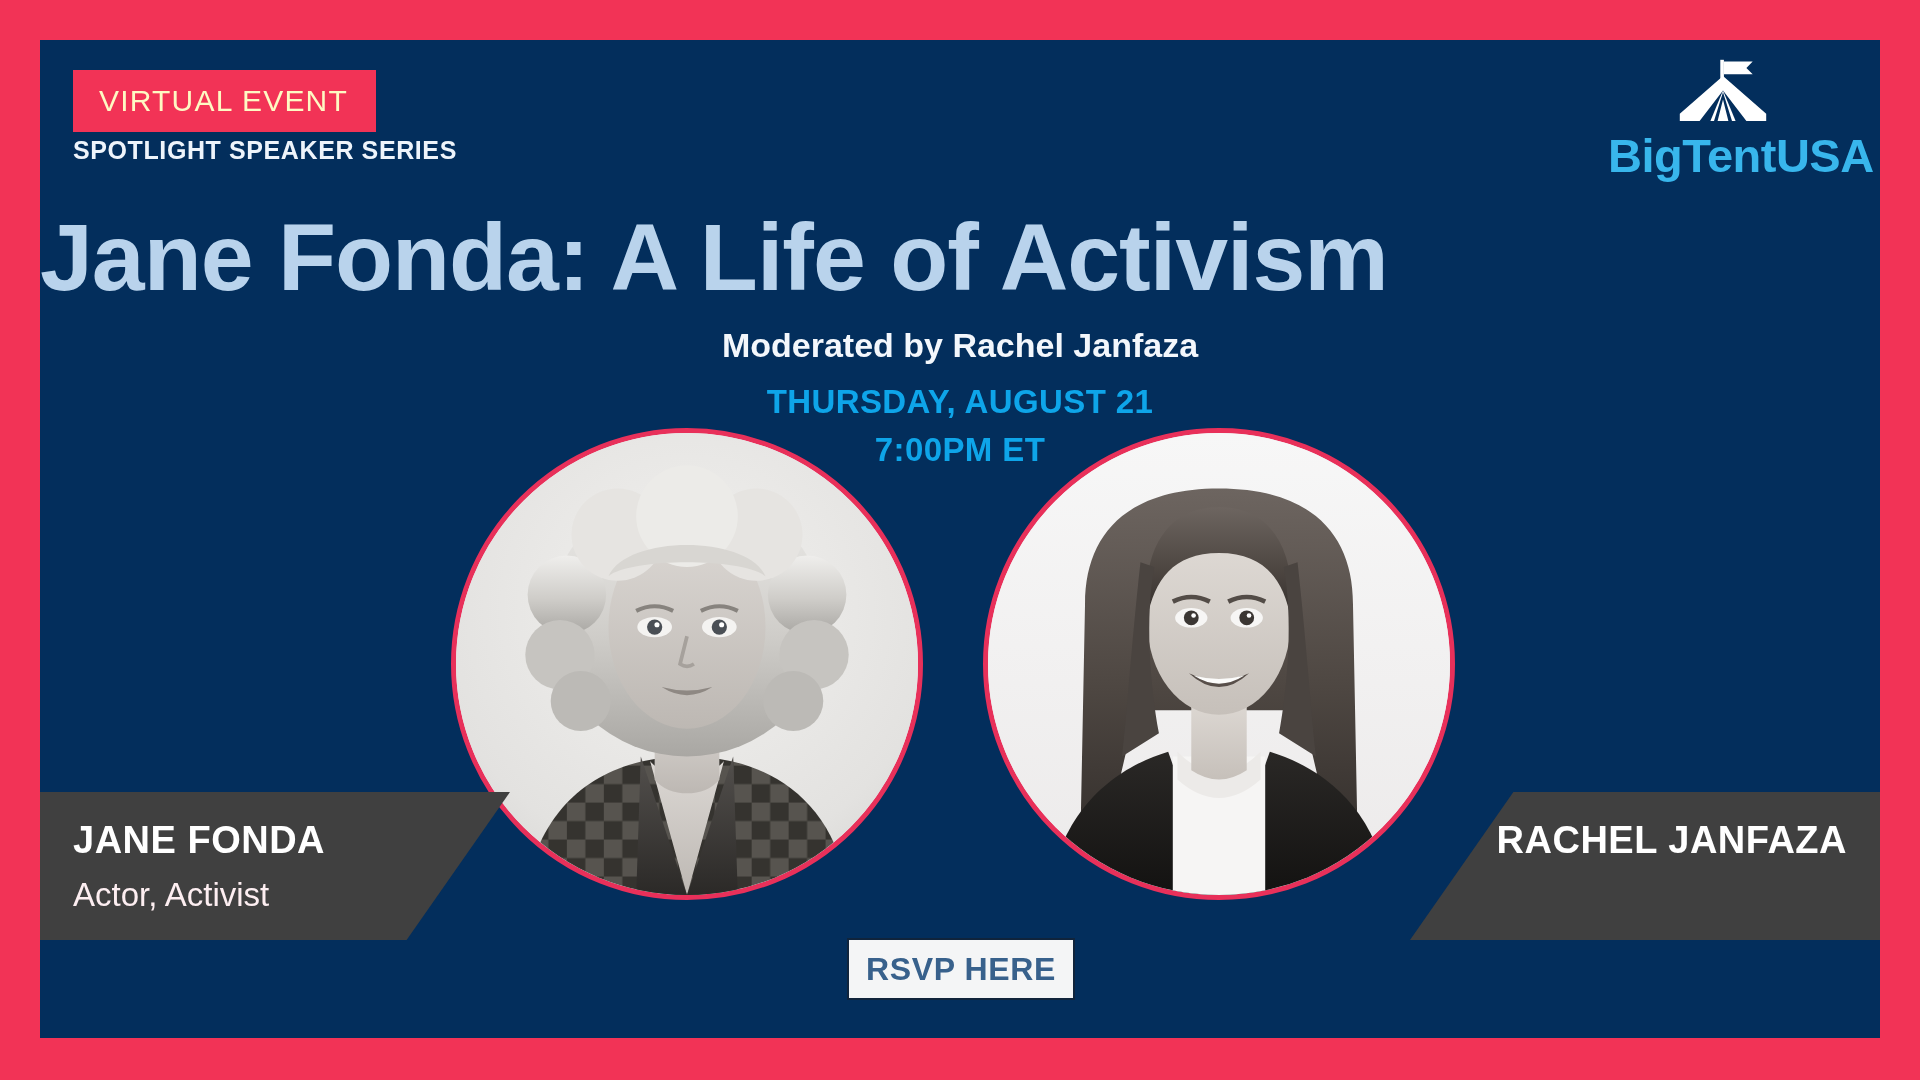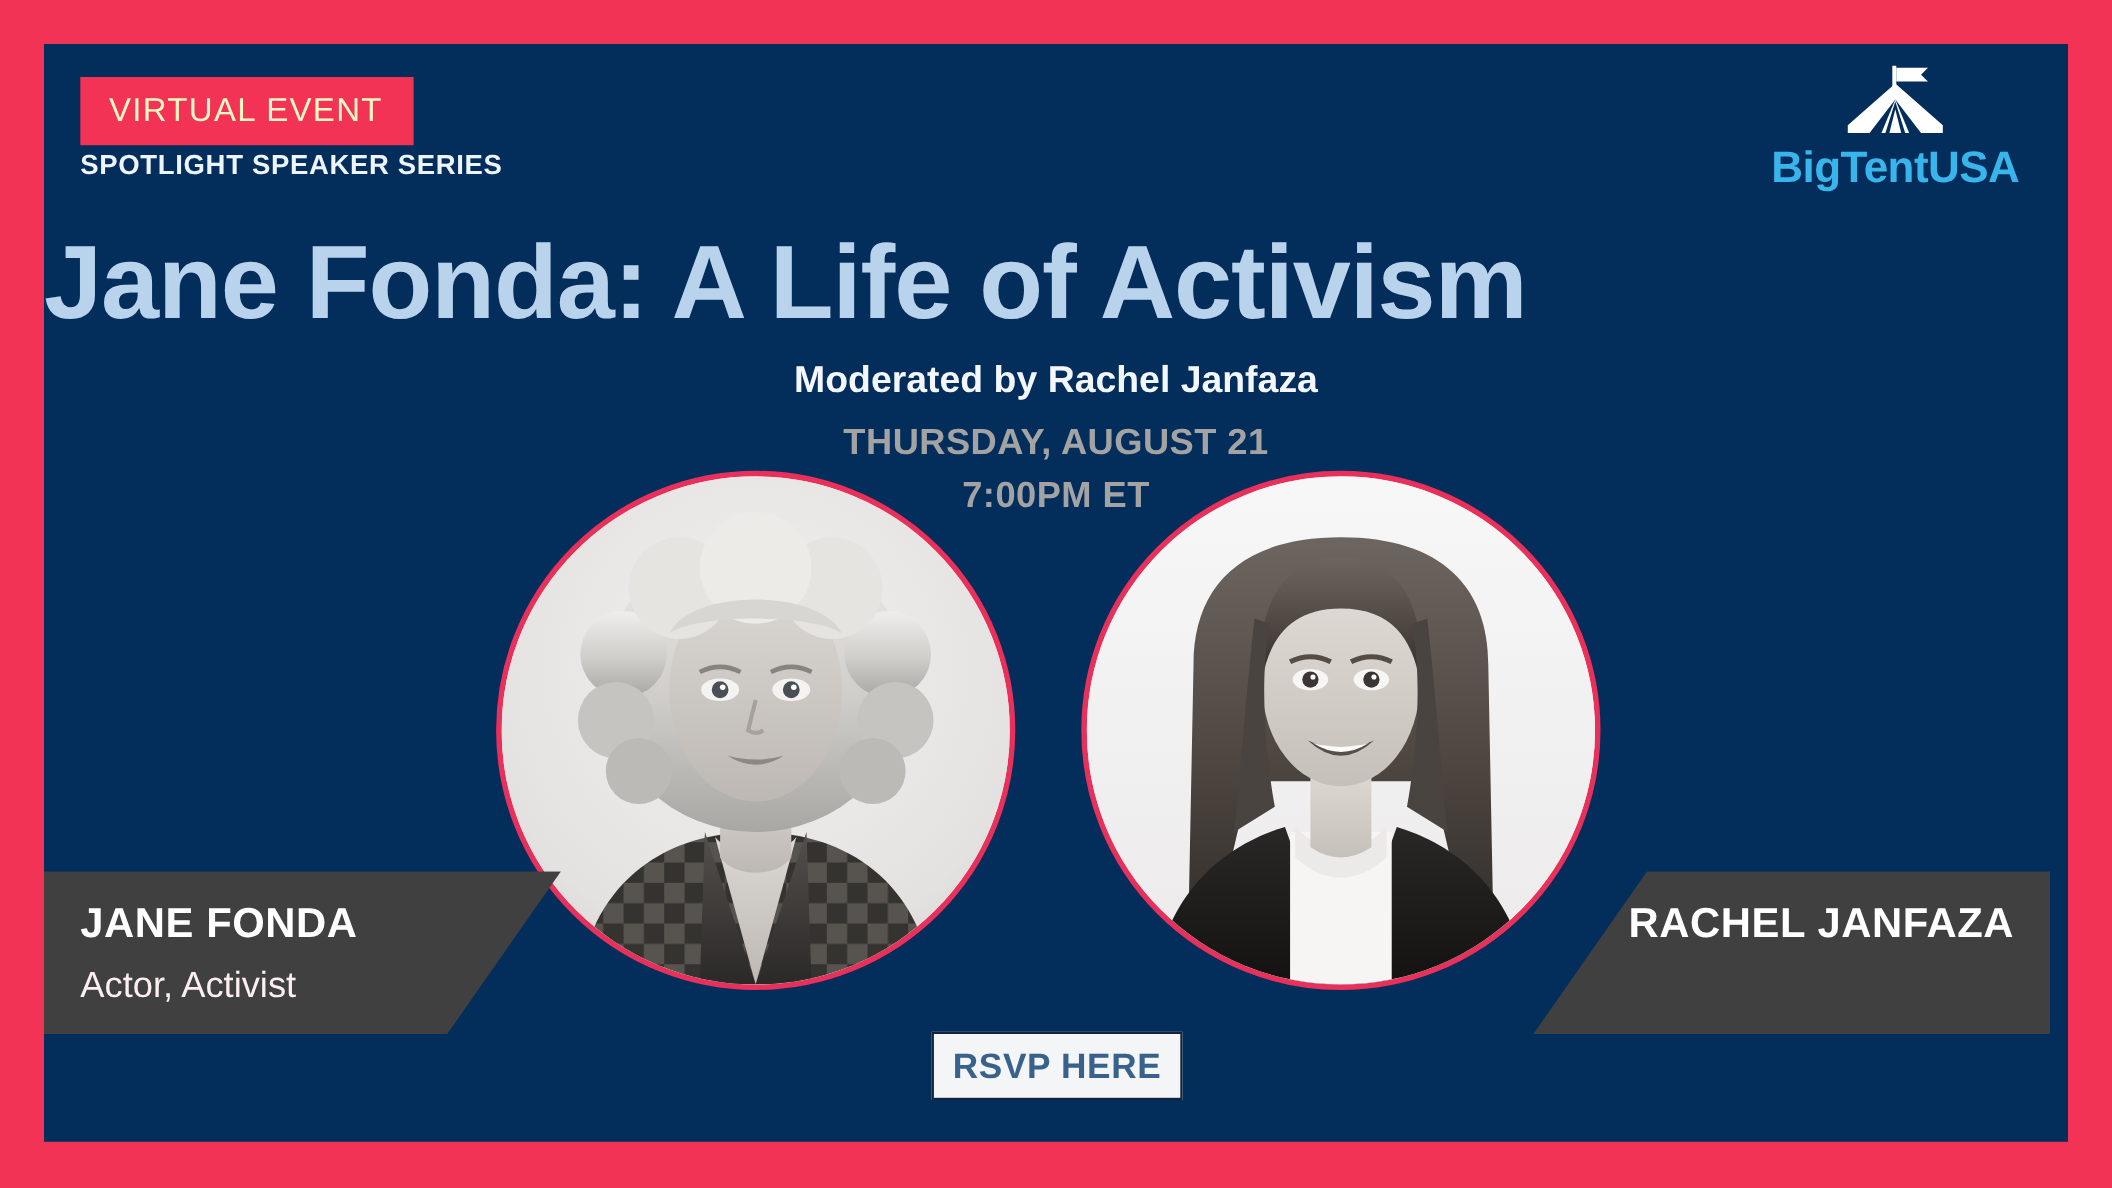--- a/index.html
+++ b/index.html
@@ -62,21 +62,21 @@
     width: 230px;
     text-align: center;
   }
   .logo-mark {
     height: 72px;
     display: block;
     margin: 0 auto 2px auto;
   }
   .logo-word {
     color: #38b6ec;
-    font-size: 40px;
+    font-size: 47px;
     font-weight: bold;
     letter-spacing: -0.5px;
     line-height: 1;
   }
 
   
   .headline {
     position: absolute;
     left: 0;
     top: 168px;
@@ -98,21 +98,21 @@
     font-size: 34px;
     font-weight: bold;
     line-height: 1;
   }
   .datetime {
     position: absolute;
     left: 0;
     top: 338px;
     width: 1840px;
     text-align: center;
-    color: #a3a3a3;
+    color: #0ea5e9;
     font-size: 33px;
     font-weight: bold;
     letter-spacing: 0.4px;
     line-height: 1.45;
   }
 
   
   .portrait {
     position: absolute;
     top: 388px;
@@ -134,21 +134,21 @@
     top: 752px;
     height: 148px;
     background: #404040;
   }
   .banner-left {
     left: 0;
     width: 470px;
     clip-path: polygon(0 0, 100% 0, 78% 100%, 0 100%);
   }
   .banner-right {
-    right: 16px;
+    right: 0;
     width: 470px;
     clip-path: polygon(22% 0, 100% 0, 100% 100%, 0 100%);
   }
   .banner-name {
     position: absolute;
     color: #ffffff;
     font-size: 38px;
     font-weight: bold;
     letter-spacing: 0.5px;
     line-height: 1;

